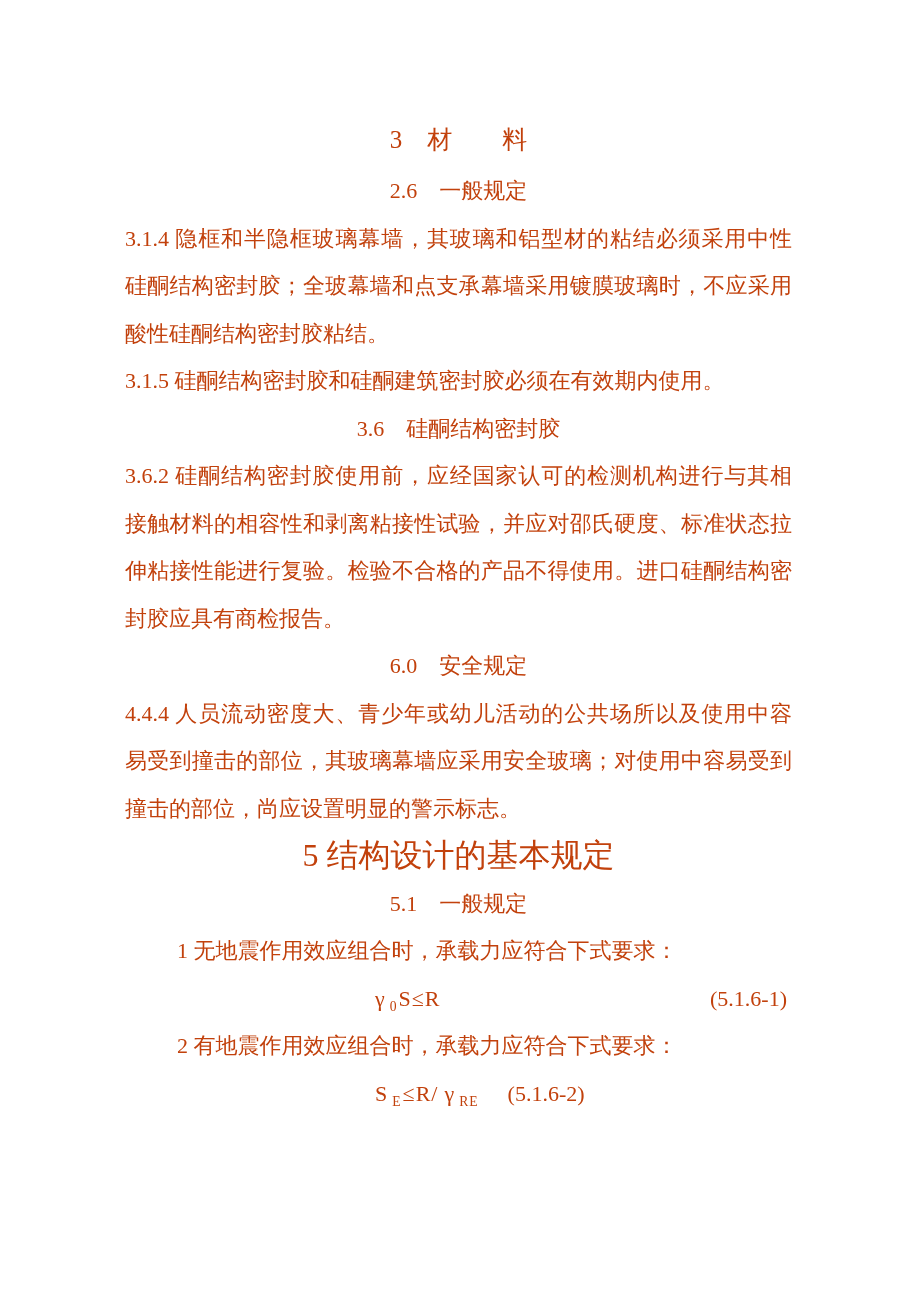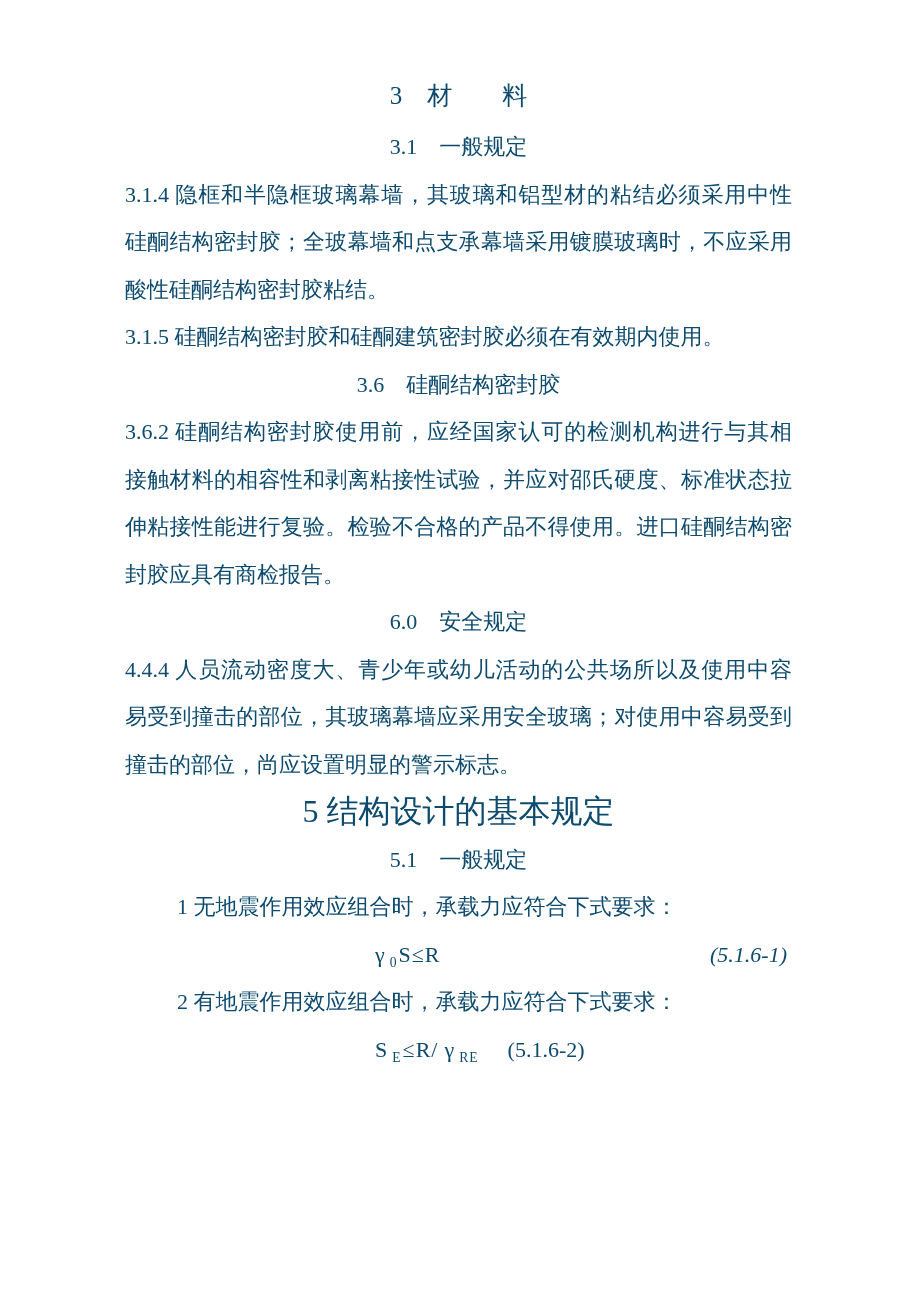--- a/index.html
+++ b/index.html
@@ -3,23 +3,23 @@
 <meta charset="utf-8">
 <style>
   * { margin: 0; padding: 0; box-sizing: border-box; }
   html, body { background: #ffffff; }
   .page {
     position: relative;
     width: 920px;
     height: 1302px;
     margin: 0 auto;
     background: #ffffff;
-    color: #0c4a6e;
+    color: #c2410c;
     font-family: "Liberation Serif", "DejaVu Serif", serif;
-    padding: 69px 128px 0 125px;
+    padding: 113px 128px 0 125px;
     overflow: hidden;
   }
   .line {
     display: block;
     font-size: 22px;
     line-height: 47.5px;
     white-space: normal;
   }
   .just {
     text-align: justify;
@@ -30,33 +30,33 @@
     font-size: 25px;
     line-height: 54px;
     text-align: center;
   }
   .heading { text-align: center; }
   .chapter { font-size: 32px; }
   .indent { padding-left: 52px; }
   .formula-row { display: flex; align-items: baseline; }
   .formula { margin-left: 250px; letter-spacing: 1px; }
   .eqnum { margin-left: auto; }
-  .eq1 { margin-right: 5px; font-style: italic; }
+  .eq1 { margin-right: 5px; }
   .eq2 { margin-right: 29px; margin-left: 28px; }
   sub { font-size: 0.62em; line-height: 0; margin: 0 1px 0 4px; }
   .sp { margin-left: 6px; }
 </style>
 </head>
 <body>
 
 <div class="page">
 
   <div class="line title">3　材　　料</div>
 
-  <div class="line heading">3.1　一般规定</div>
+  <div class="line heading">2.6　一般规定</div>
 
   <div>
     <span class="line just">3.1.4 隐框和半隐框玻璃幕墙，其玻璃和铝型材的粘结必须采用中性</span>
     <span class="line just">硅酮结构密封胶；全玻幕墙和点支承幕墙采用镀膜玻璃时，不应采用</span>
     <span class="line">酸性硅酮结构密封胶粘结。</span>
   </div>
 
   <div class="line">3.1.5 硅酮结构密封胶和硅酮建筑密封胶必须在有效期内使用。</div>
 
   <div class="line heading">3.6　硅酮结构密封胶</div>

